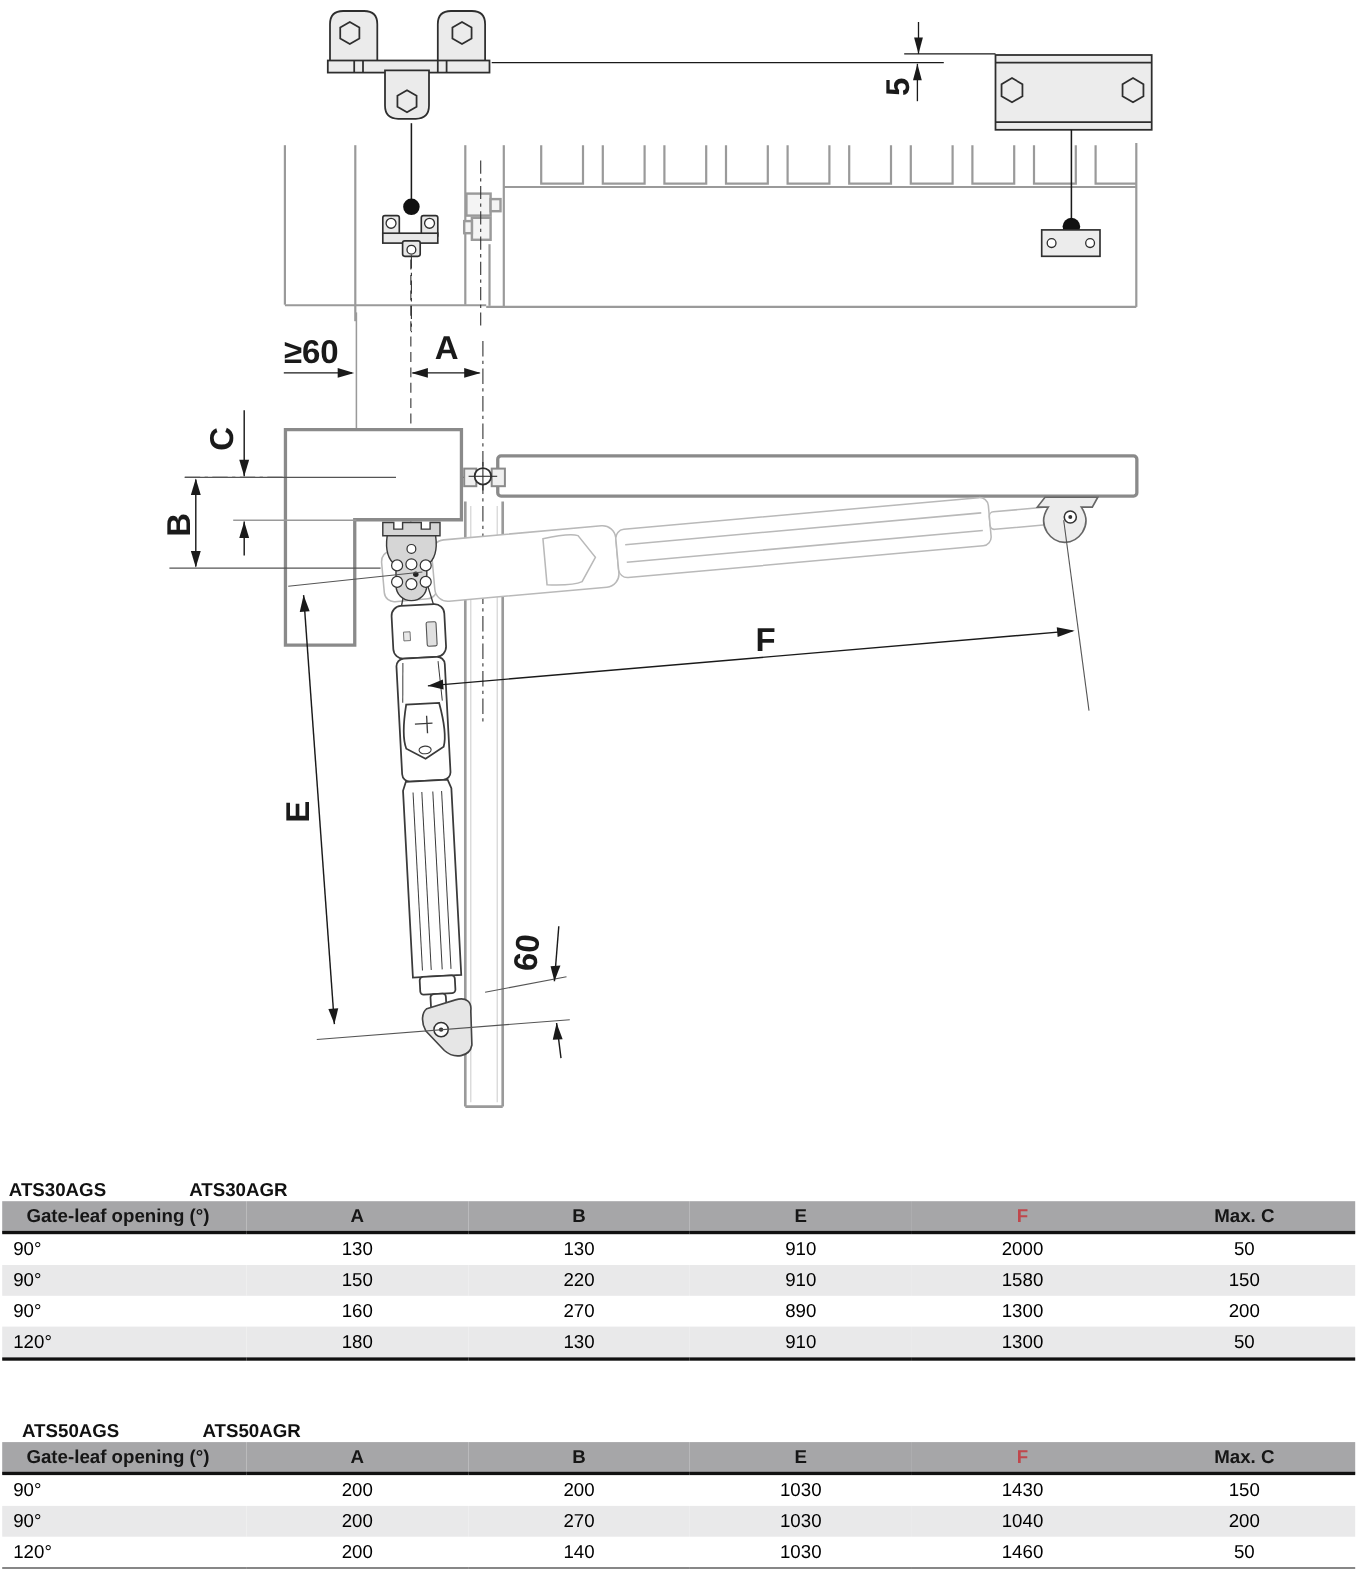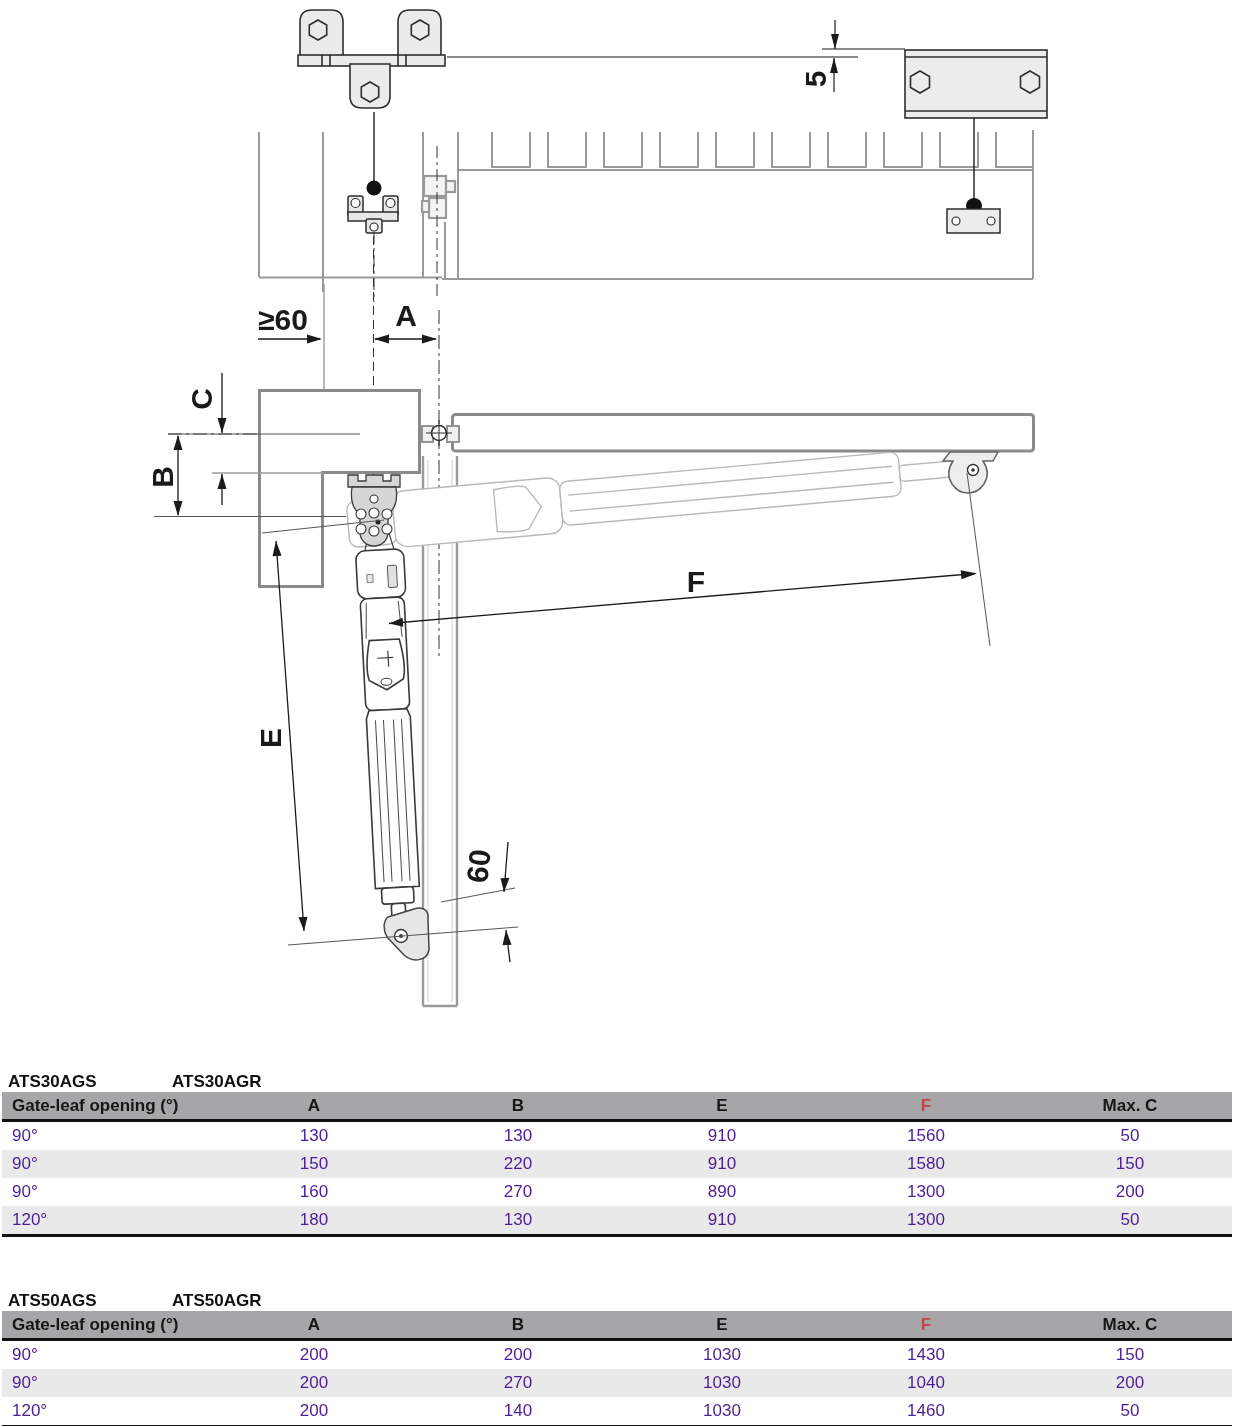--- a/index.html
+++ b/index.html
@@ -2,26 +2,26 @@
 <html><head>
 <meta charset="utf-8">
 <style>
   html,body{margin:0;padding:0;background:#ffffff;}
   body{width:1234px;height:1426px;overflow:hidden;font-family:"Liberation Sans",sans-serif;color:#1a1a1a;}
   .diagram-wrap{width:1234px;height:1048px;position:relative;}
   svg text{font-family:"Liberation Sans",sans-serif;font-weight:bold;fill:#1a1a1a;}
   .models{display:flex;align-items:flex-end;padding:10px 0 0 8px;height:34px;}
   .models .model{font-size:17px;font-weight:bold;color:#111;}
   .models .model:first-child{min-width:164px;}
-  .models.second{margin-top:30px;}
+  .models.second{margin-top:30px;margin-left:12px;}
   table.dim-table{width:1230px;margin-left:2px;border-collapse:collapse;table-layout:fixed;font-size:17px;}
   table.dim-table thead th{background:#a6a6a8;color:#161616;font-weight:bold;height:27px;text-align:center;border-bottom:3px solid #111;padding:0;line-height:27px;}
-  table.dim-table thead th.first{text-align:left;padding-left:10px;width:200px;}
+  table.dim-table thead th.first{text-align:left;padding-left:22px;width:200px;}
   table.dim-table thead th.accent{color:#c0474c;}
-  table.dim-table td{height:28px;text-align:center;padding:0;line-height:28px;color:#4c1d95;margin-top:28px;}
+  table.dim-table td{height:28px;text-align:center;padding:0;line-height:28px;color:#000000;margin-top:28px;}
   table.dim-table td.first{text-align:left;padding-left:10px;}
   table.dim-table tbody tr.alt{background:#e9e9ea;}
   table.dim-table tbody{border-bottom:3px solid #111;}
 </style>
 </head>
 <body>
 
 <div class="diagram-wrap">
 <svg width="1234" height="1048" viewBox="0 0 1234 1048">
 
@@ -272,21 +272,21 @@
         <th class="accent">F</th>
         <th>Max. C</th>
       </tr>
     </thead>
   <tbody>
       <tr>
         <td class="first">90°</td>
         <td>130</td>
         <td>130</td>
         <td>910</td>
-        <td>1560</td>
+        <td>2000</td>
         <td>50</td>
       </tr>
       <tr class="alt">
         <td class="first">90°</td>
         <td>150</td>
         <td>220</td>
         <td>910</td>
         <td>1580</td>
         <td>150</td>
       </tr>

